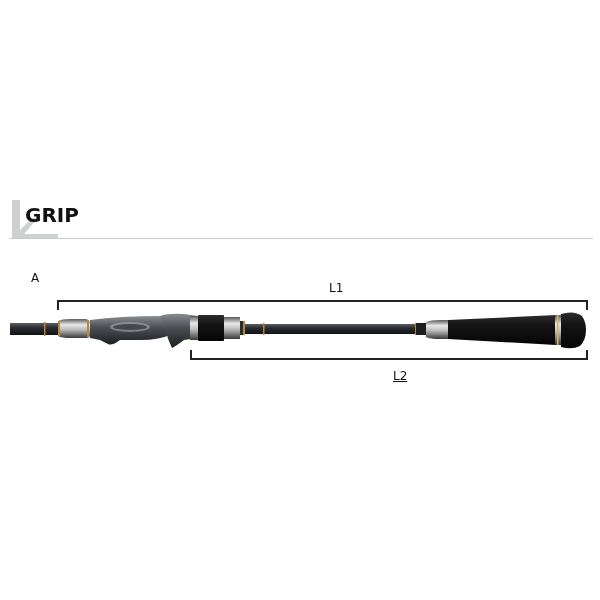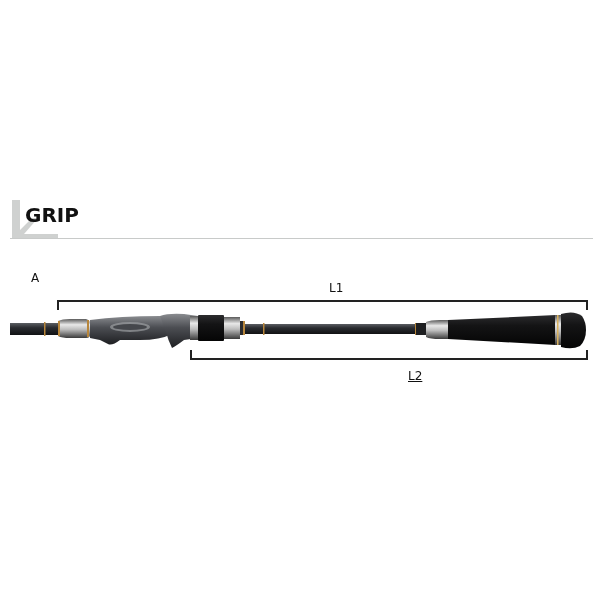--- a/index.html
+++ b/index.html
@@ -22,21 +22,21 @@
   <div class="header-title">GRIP</div>
   <div class="header-rule"></div>
 </div>
 
 <div class="label" style="left:31px; top:271px;">A</div>
 
 <div class="bracket" style="left:57px; top:300px; width:527px; height:8px; border-width:2px 2px 0 2px;"></div>
 <div class="label" style="left:329px; top:281px;">L1</div>
 
 <div class="bracket" style="left:190px; top:350px; width:394px; height:8px; border-width:0 2px 2px 2px;"></div>
-<div class="label" style="left:408px; top:369px;text-decoration:underline;">L2</div>
+<div class="label" style="left:393px; top:369px;text-decoration:underline;">L2</div>
 
 <svg class="rod" width="600" height="600" viewBox="0 0 600 600">
   <defs>
     <linearGradient id="blank" x1="0" y1="0" x2="0" y2="1">
       <stop offset="0" stop-color="#5b5e63"></stop>
       <stop offset="0.4" stop-color="#2a2c30"></stop>
       <stop offset="1" stop-color="#111214"></stop>
     </linearGradient>
     <linearGradient id="metal" x1="0" y1="0" x2="0" y2="1">
       <stop offset="0" stop-color="#5a5a5a"></stop>

